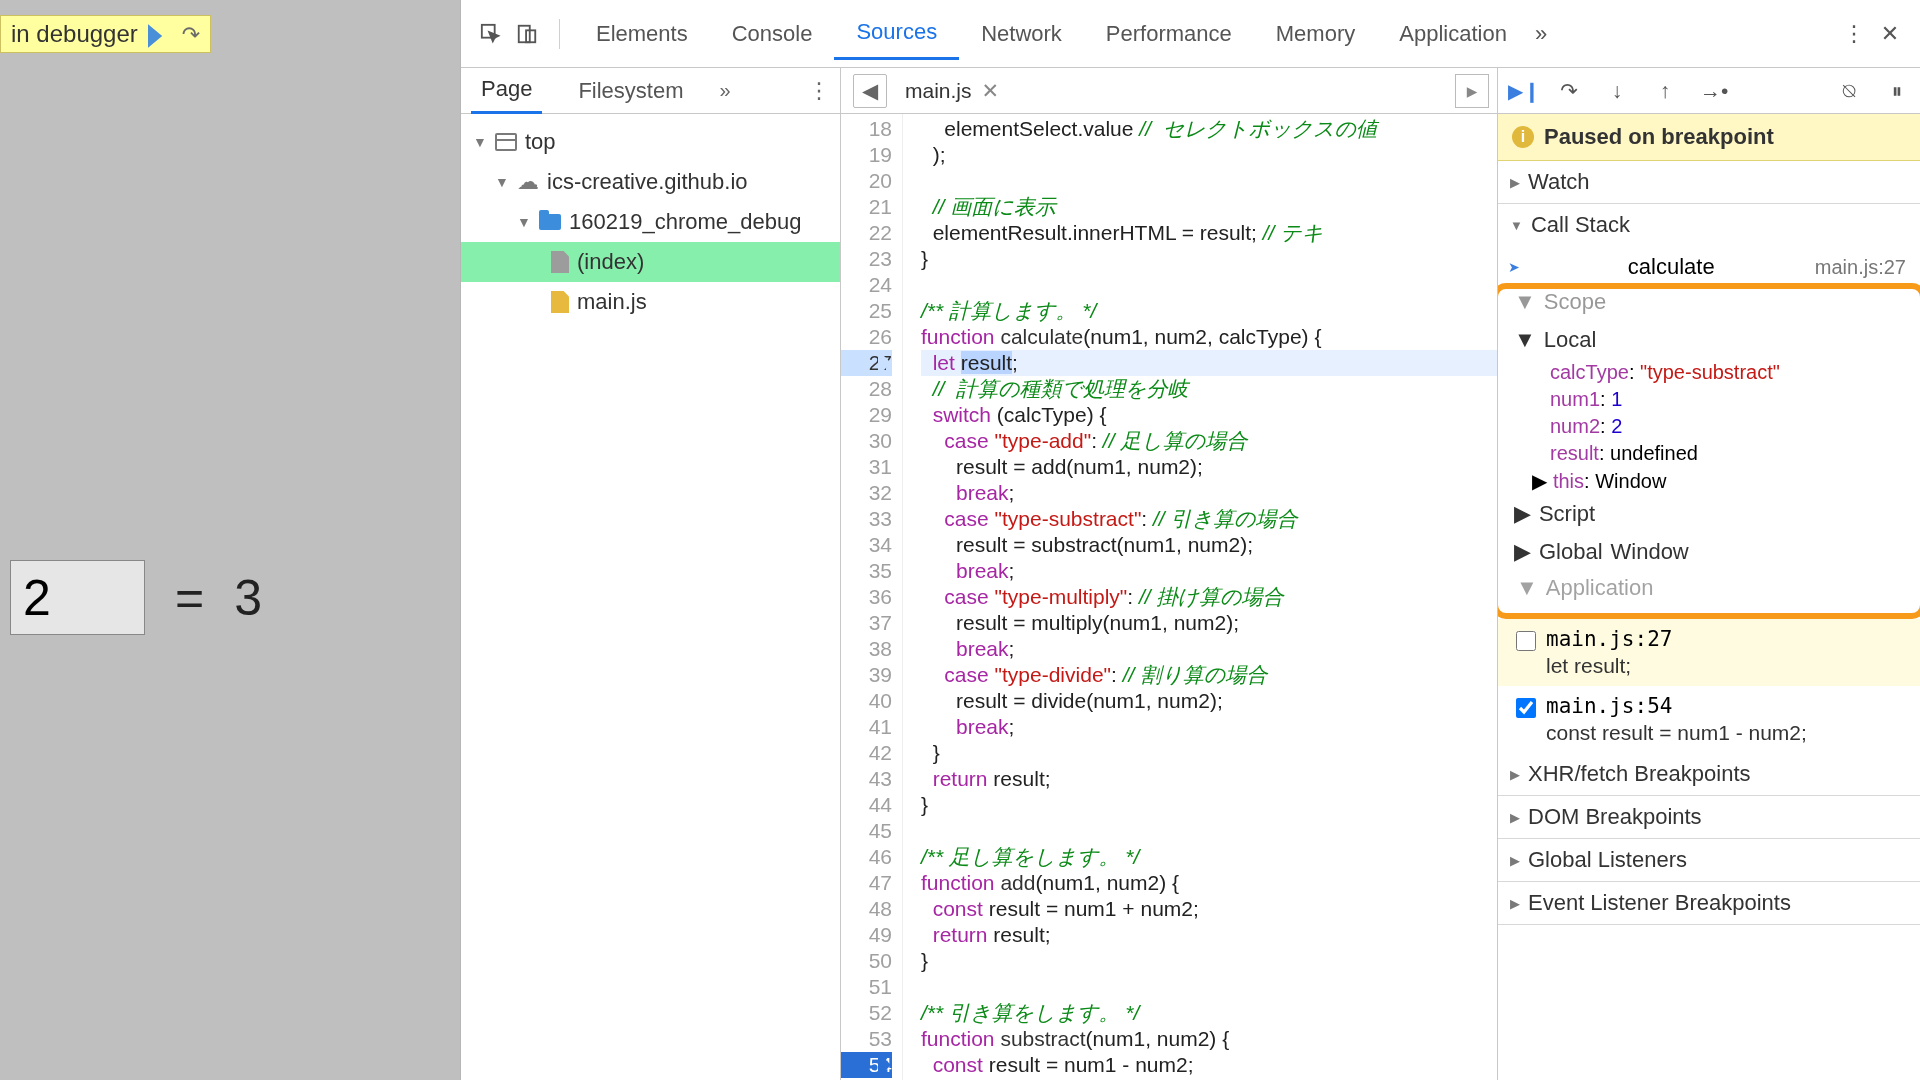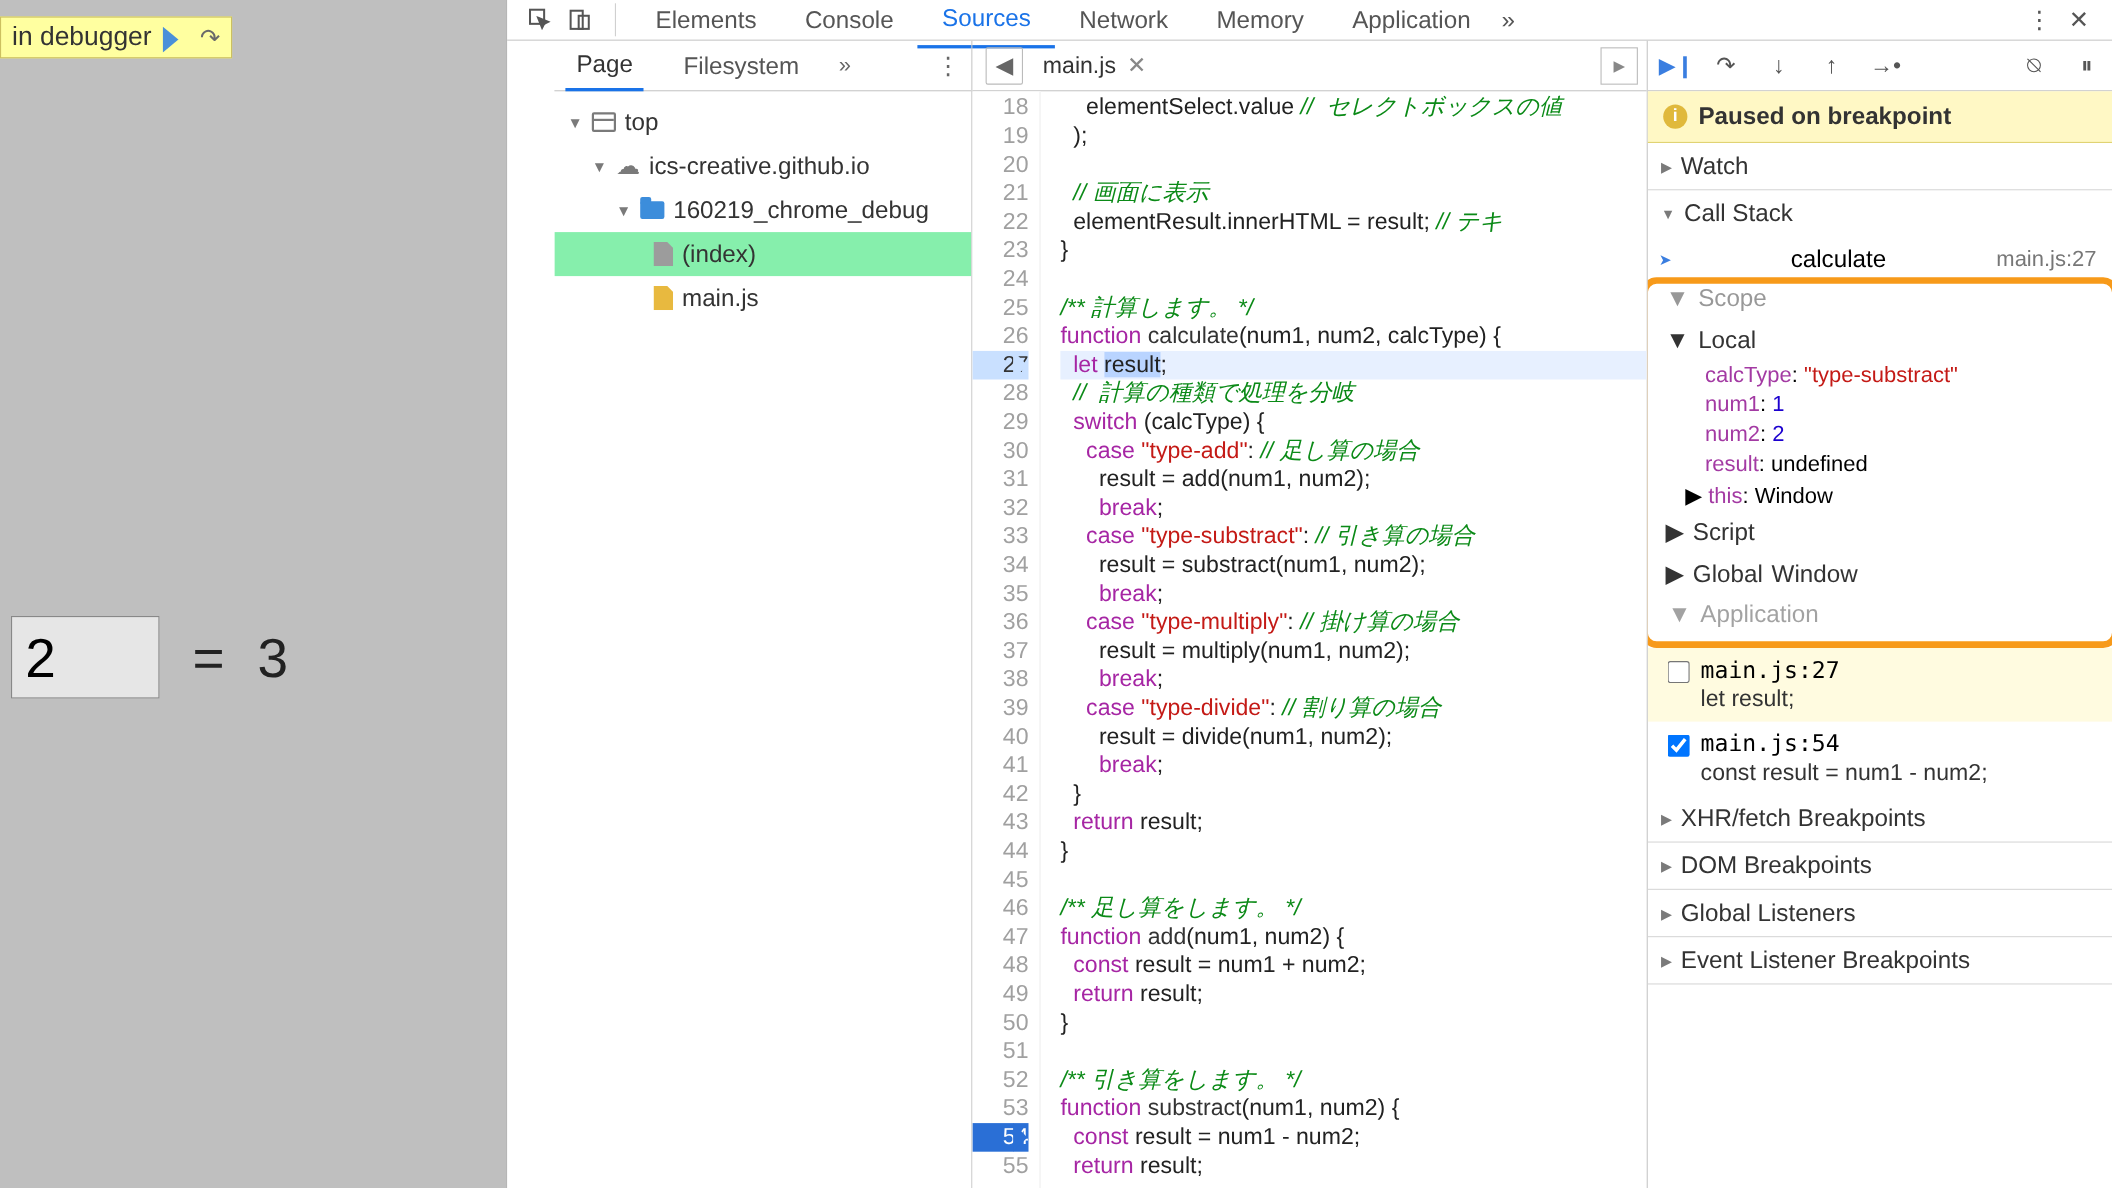--- a/index.html
+++ b/index.html
@@ -10,29 +10,29 @@
 .dbg-badge { position:absolute; left:0; top:15px; background:#ffffa0; border:1px solid #ccc060; padding:4px 10px; font-size:24px; color:#333; display:flex; align-items:flex-end; gap:10px; }
 .dbg-badge .icon-resume { width:24px; height:24px; background:#4a90d9; clip-path:polygon(0 0,0 100%,60% 50%); display:inline-block; position:relative;}
 .dbg-badge .icon-resume::after{content:"";position:absolute;left:14px;top:0;width:5px;height:24px;background:#4a90d9;}
 .dbg-badge .icon-step { color:#6a6a6a; font-size:22px; }
 .formula { position:absolute; left:10px; top:560px; font-size:50px; color:#222; display:flex; align-items:center; gap:30px; }
 .formula input { width:135px; height:75px; font-size:50px; padding:0 12px; border:1px solid #888; background:#e6e6e6; }
 
 
 .devtools { position:absolute; left:460px; top:0; right:0; bottom:0; background:#fff; display:flex; flex-direction:column; border-left:1px solid #b6b6b6; }
 
-.tabbar { height:37px; border-bottom:1px solid #c8c8c8; display:flex; align-items:center; padding:0 12px; gap:0; color:#555; font-size:22px; }
+.tabbar { height:68px; border-bottom:1px solid #c8c8c8; display:flex; align-items:center; padding:0 12px; gap:0; color:#555; font-size:22px; }
 .tabbar .icbtn { width:36px; height:36px; display:flex; align-items:center; justify-content:center; color:#555; }
 .tabbar .divider { width:1px; height:30px; background:#d0d0d0; margin:0 14px; }
 .tabbar .tab { padding:0 22px; height:52px; display:flex; align-items:center; cursor:pointer; }
 .tabbar .tab.active { color:#1a73e8; border-bottom:3px solid #1a73e8; }
 .tabbar .more { margin-left:6px; }
 .tabbar .right { margin-left:auto; display:flex; align-items:center; }
 
-.body { flex:1; display:flex; min-height:0;padding-left:43px; }
+.body { flex:1; display:flex; min-height:0; }
 
 
 .navcol { width:380px; border-right:1px solid #c8c8c8; display:flex; flex-direction:column; }
 .nav-tabs { height:46px; border-bottom:1px solid #c8c8c8; display:flex; align-items:center; padding:0 10px; gap:26px; color:#555; font-size:22px; }
 .nav-tabs .ntab { padding:0 10px; height:46px; display:flex; align-items:center; }
 .nav-tabs .ntab.active { color:#333; border-bottom:3px solid #1a73e8; }
 .nav-tabs .nav-more { font-size:20px; color:#666; }
 .nav-tabs .nav-menu { margin-left:auto; font-size:22px; color:#666; }
 
 .tree { flex:1; padding:8px 0; font-size:22px; color:#333; overflow:hidden; }
@@ -136,20 +136,21 @@
       <svg width="22" height="22" viewBox="0 0 24 24" fill="none" stroke="#555" stroke-width="2">
           <rect x="3" y="3" width="12" height="18"></rect>
           <rect x="11" y="8" width="10" height="13"></rect>
         </svg>
     </span>
     <span class="divider"></span>
     <span class="tab">Elements</span>
     <span class="tab">Console</span>
     <span class="tab active">Sources</span>
     <span class="tab">Network</span>
+    <span class="tab">Performance</span>
     <span class="tab">Memory</span>
     <span class="tab">Application</span>
     <span class="more">»</span>
     <span class="right">
       <span class="icbtn">⋮</span>
       <span class="icbtn">✕</span>
     </span>
   </div>
 
   <div class="body">

